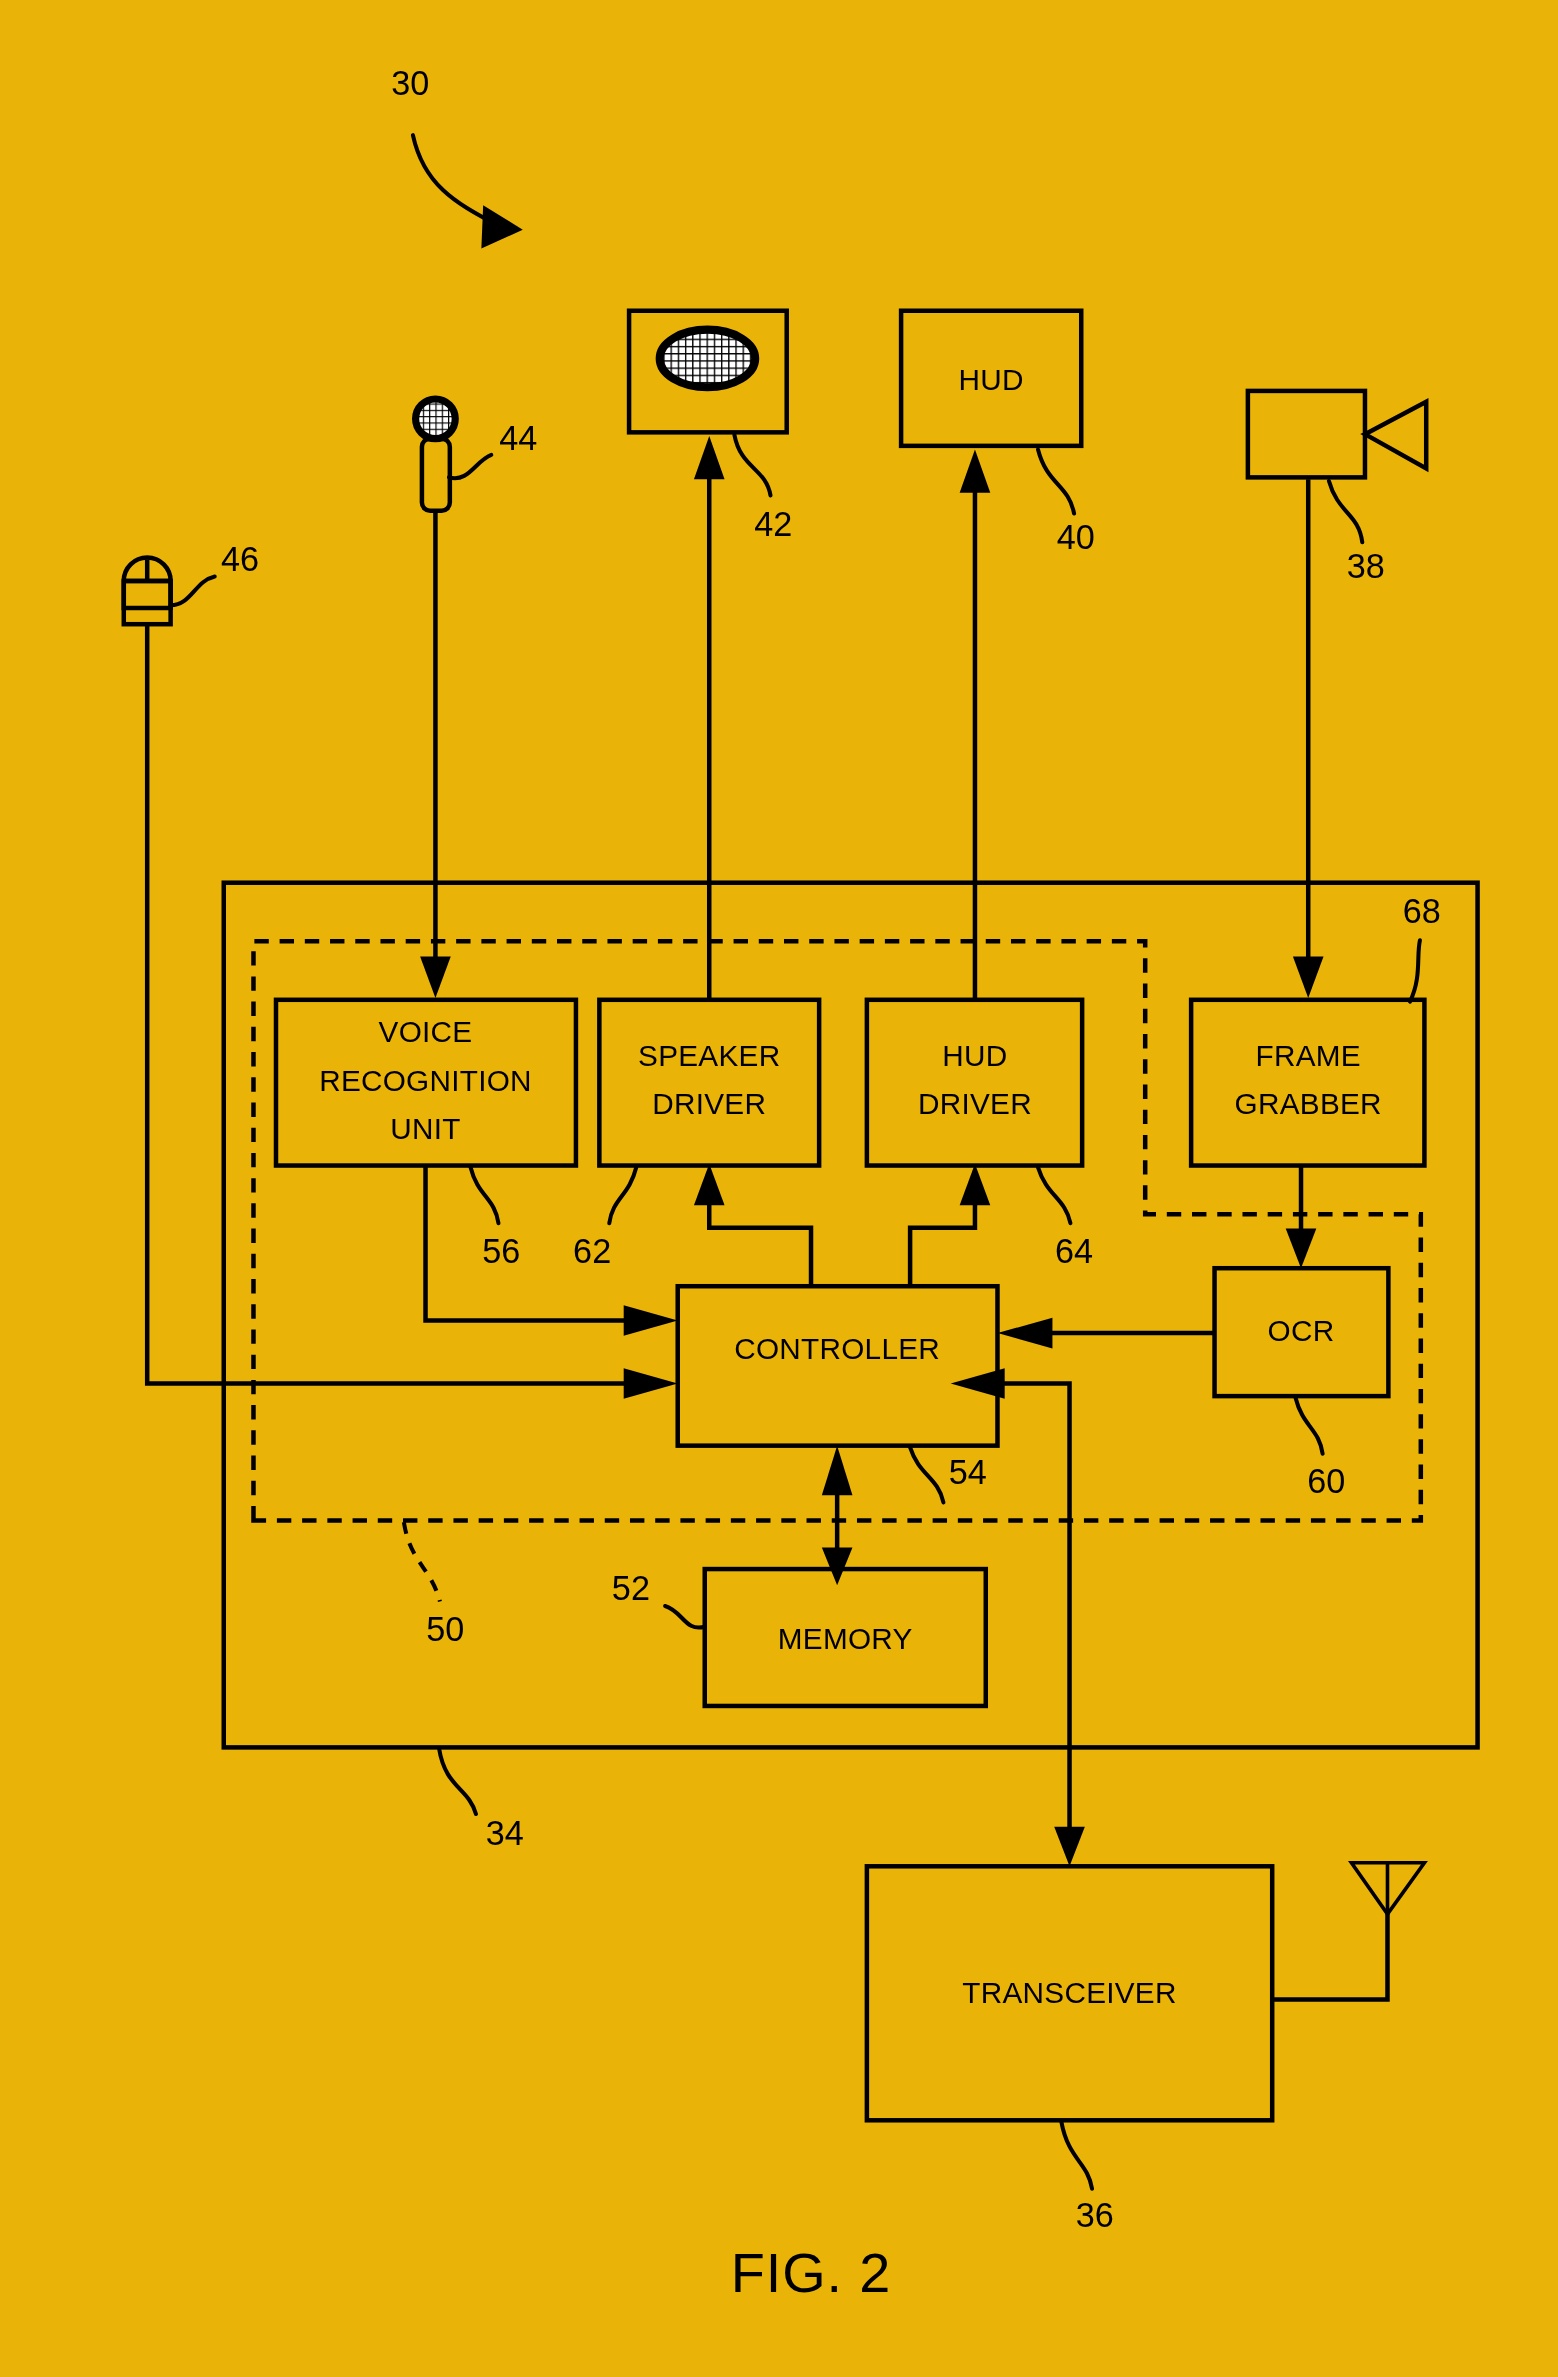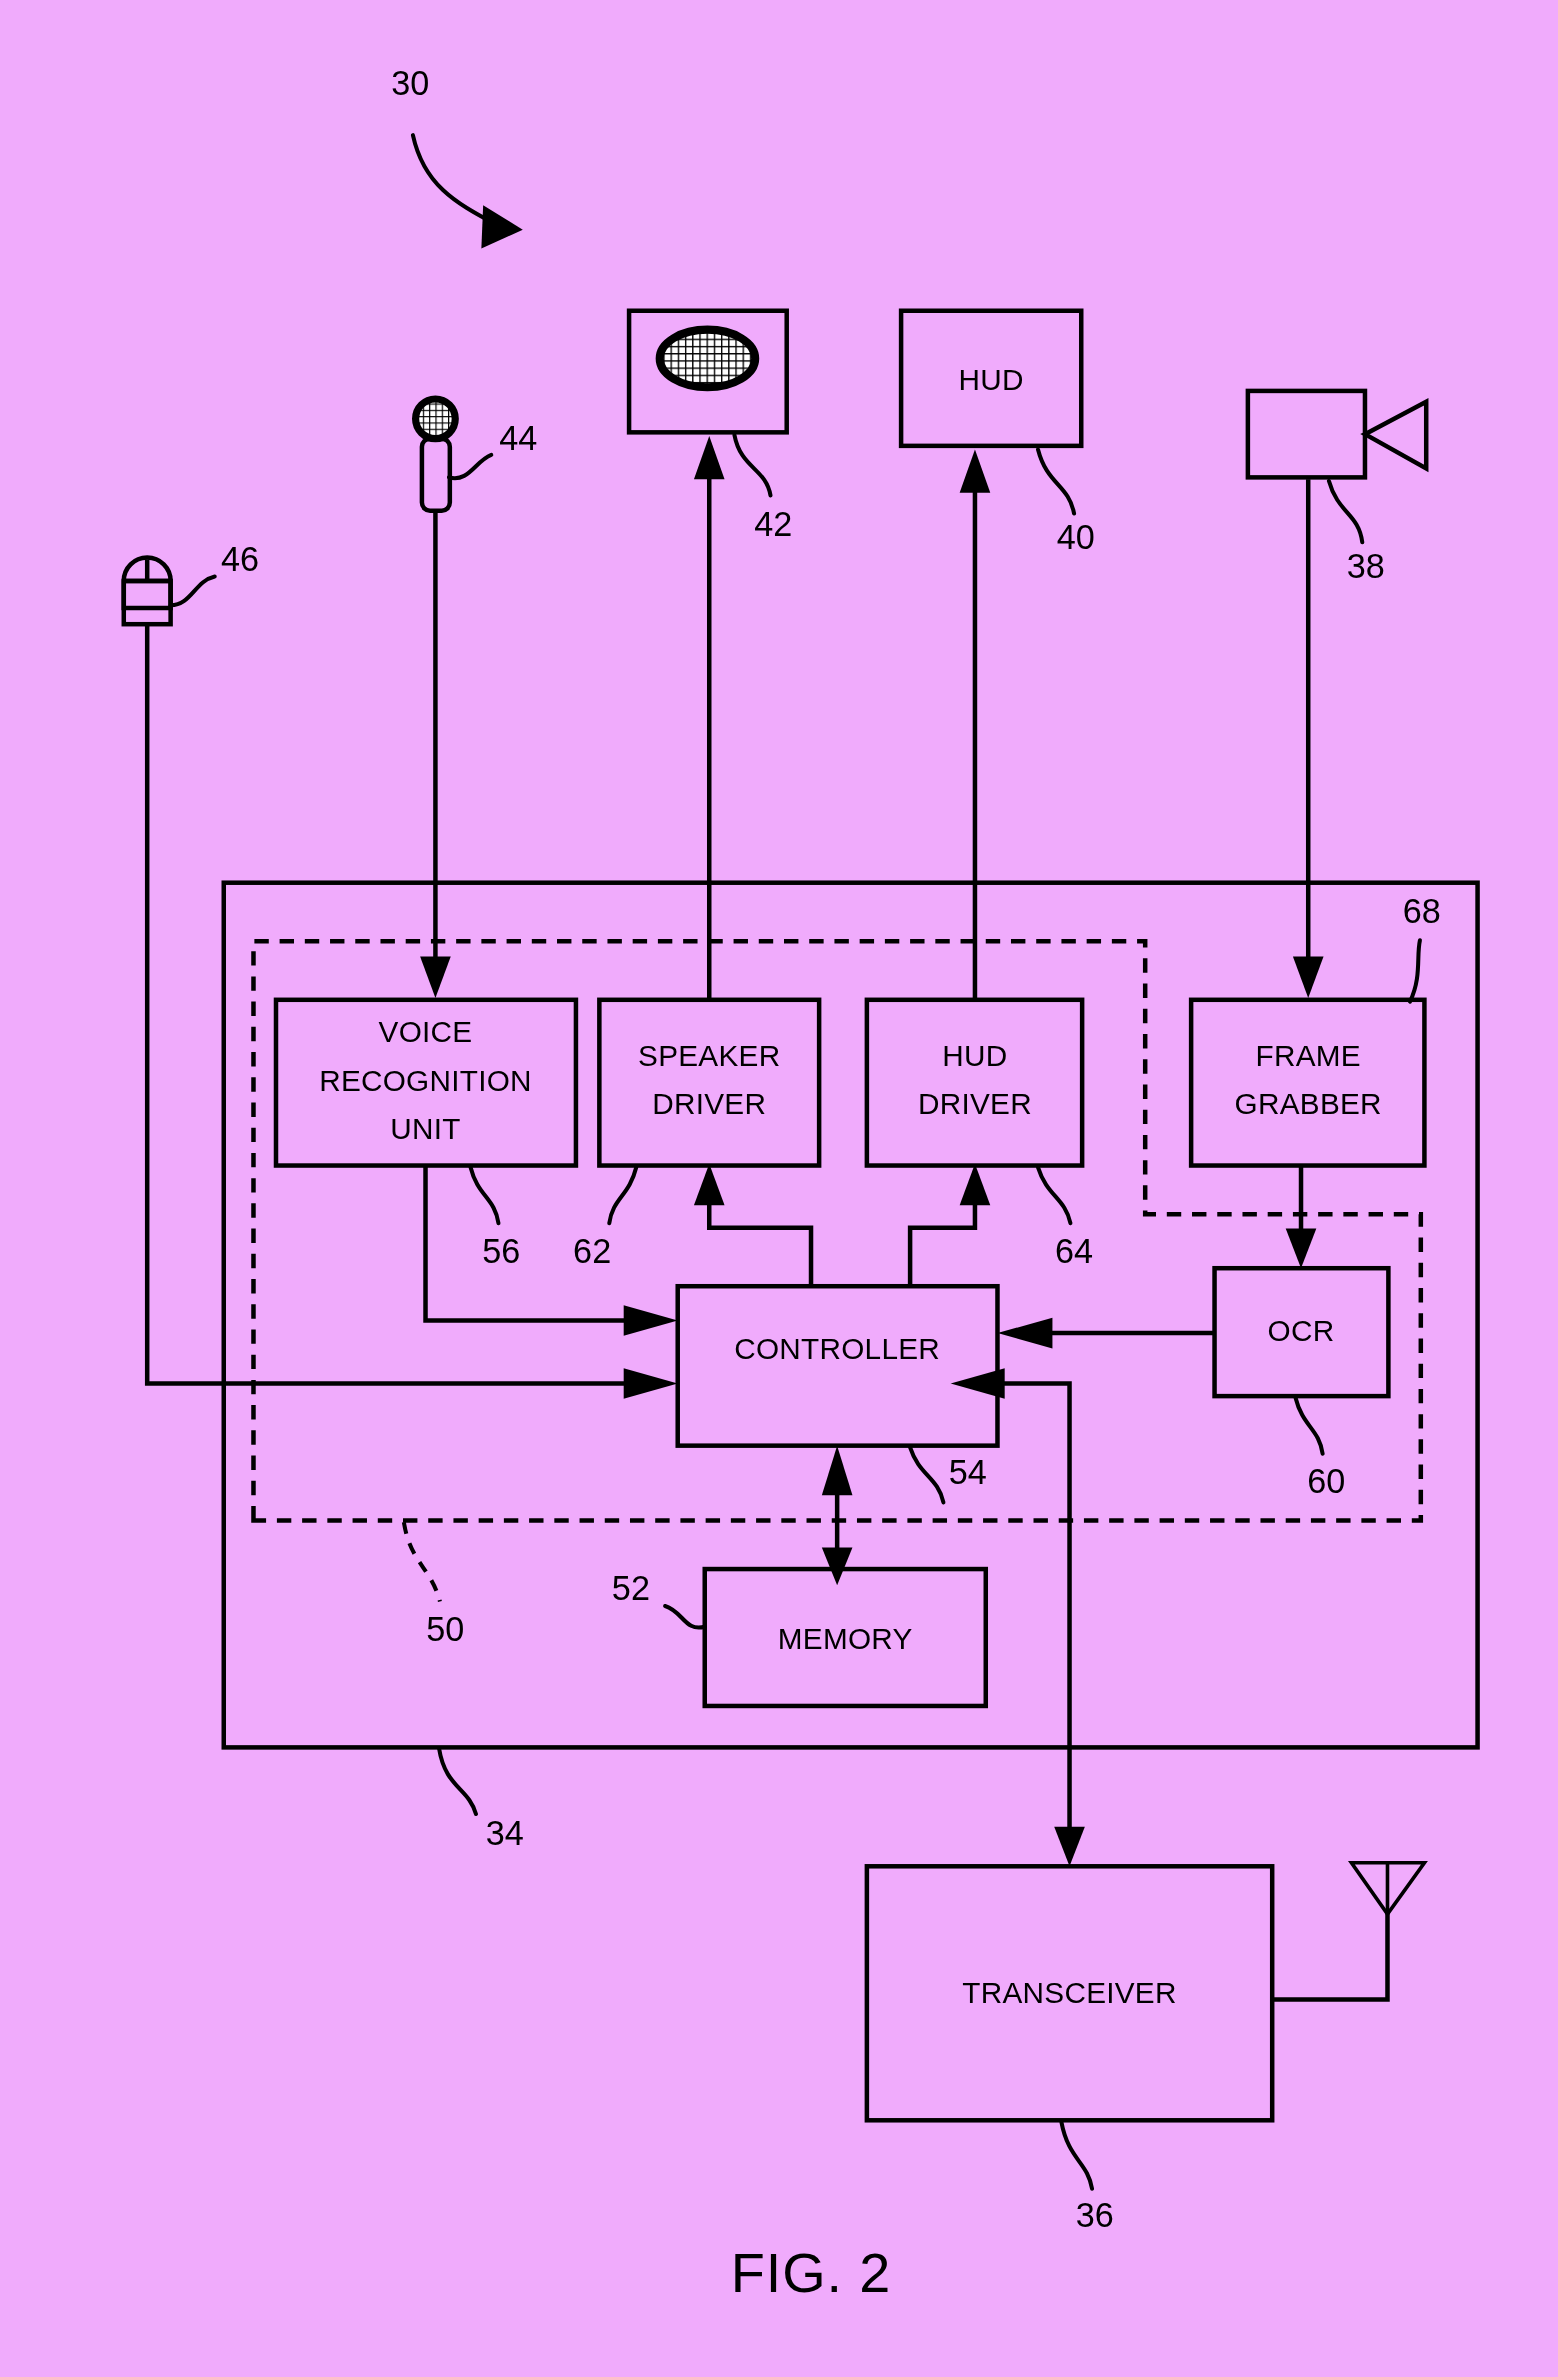--- a/index.html
+++ b/index.html
@@ -4,21 +4,21 @@
 <style>
   html, body {
     margin: 0;
     padding: 0;
     background: #ffffff;
   }
   #page {
     position: relative;
     width: 1559px;
     height: 2377px;
-    background: #f0abfc;
+    background: #eab308;
     font-family: "Liberation Sans", sans-serif;
     overflow: hidden;
   }
   #figure-svg {
     position: absolute;
     top: 0;
     left: 0;
     width: 1559px;
     height: 2377px;
   }

